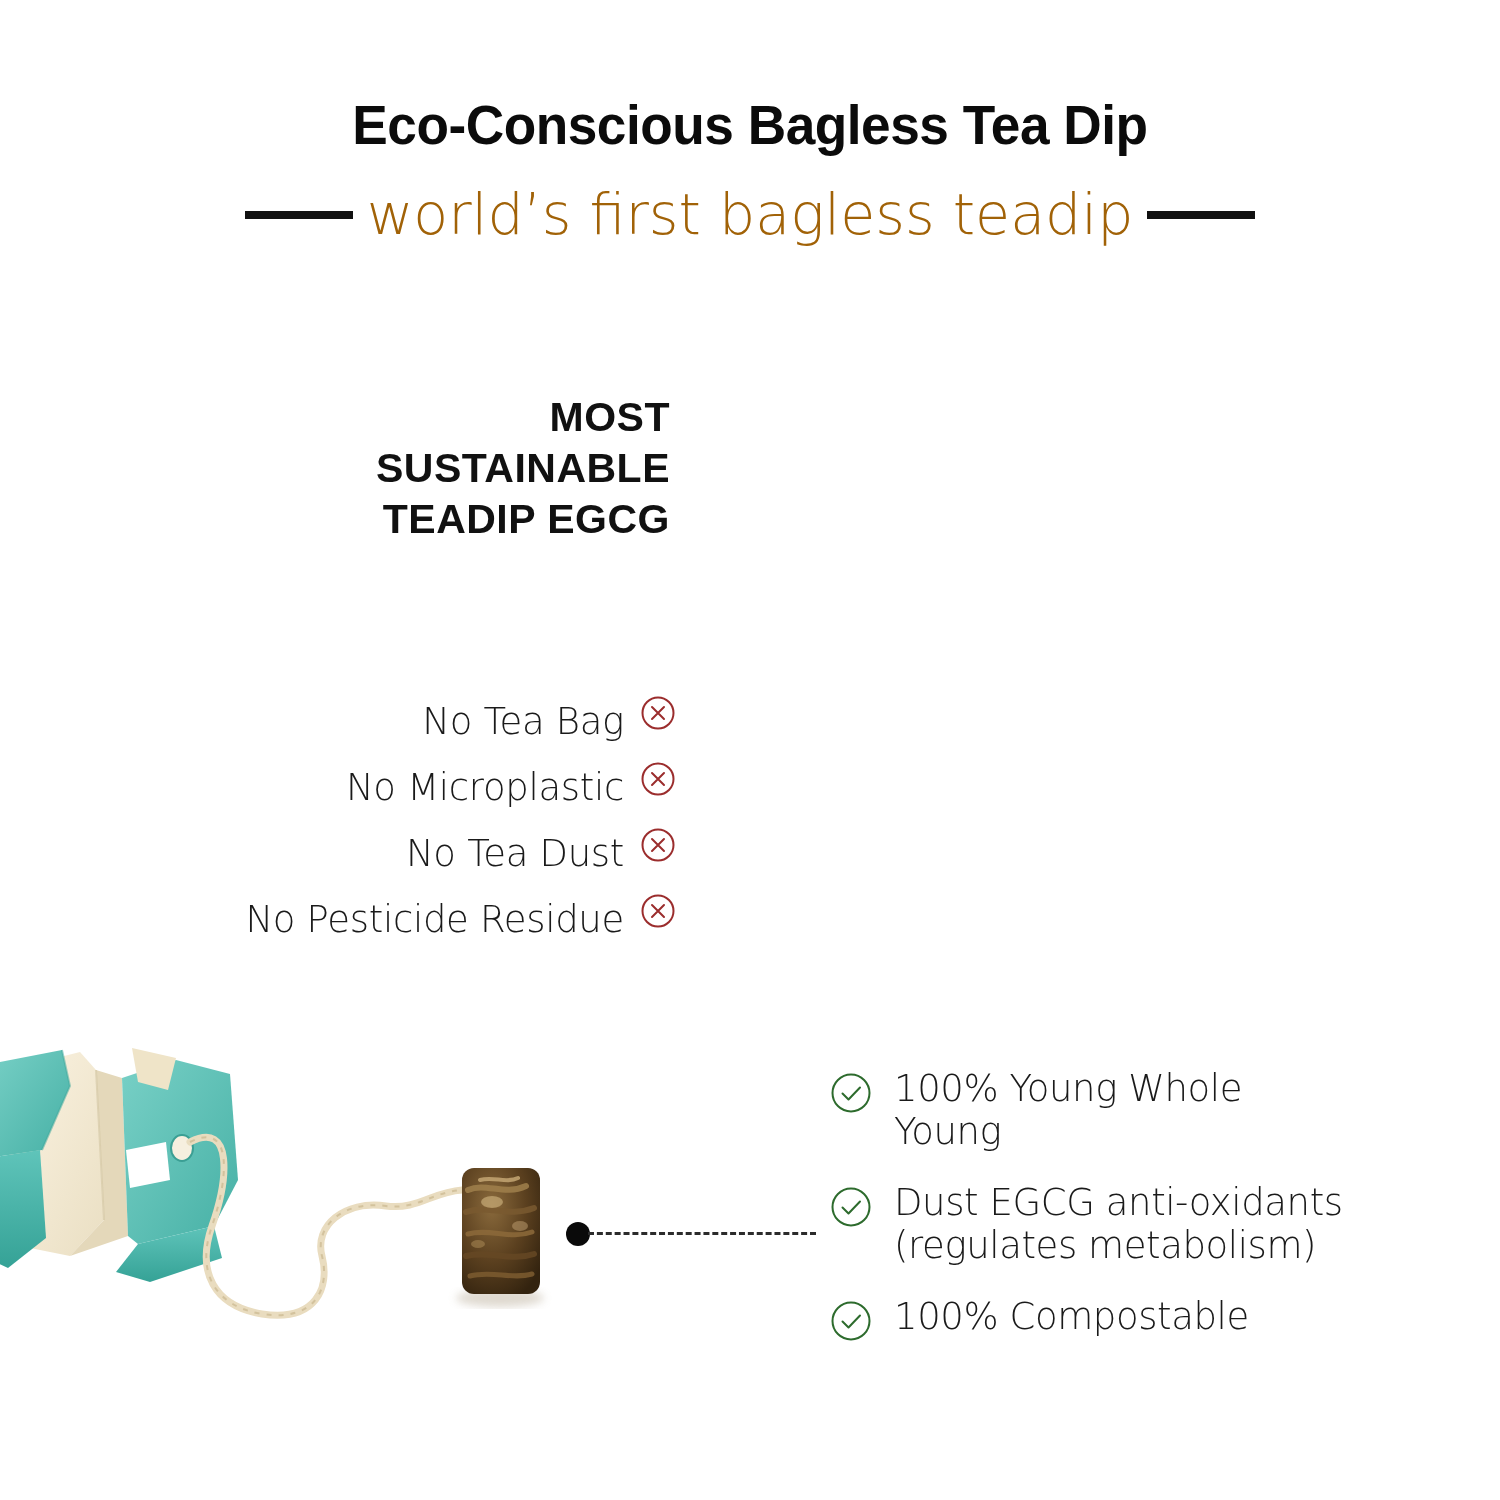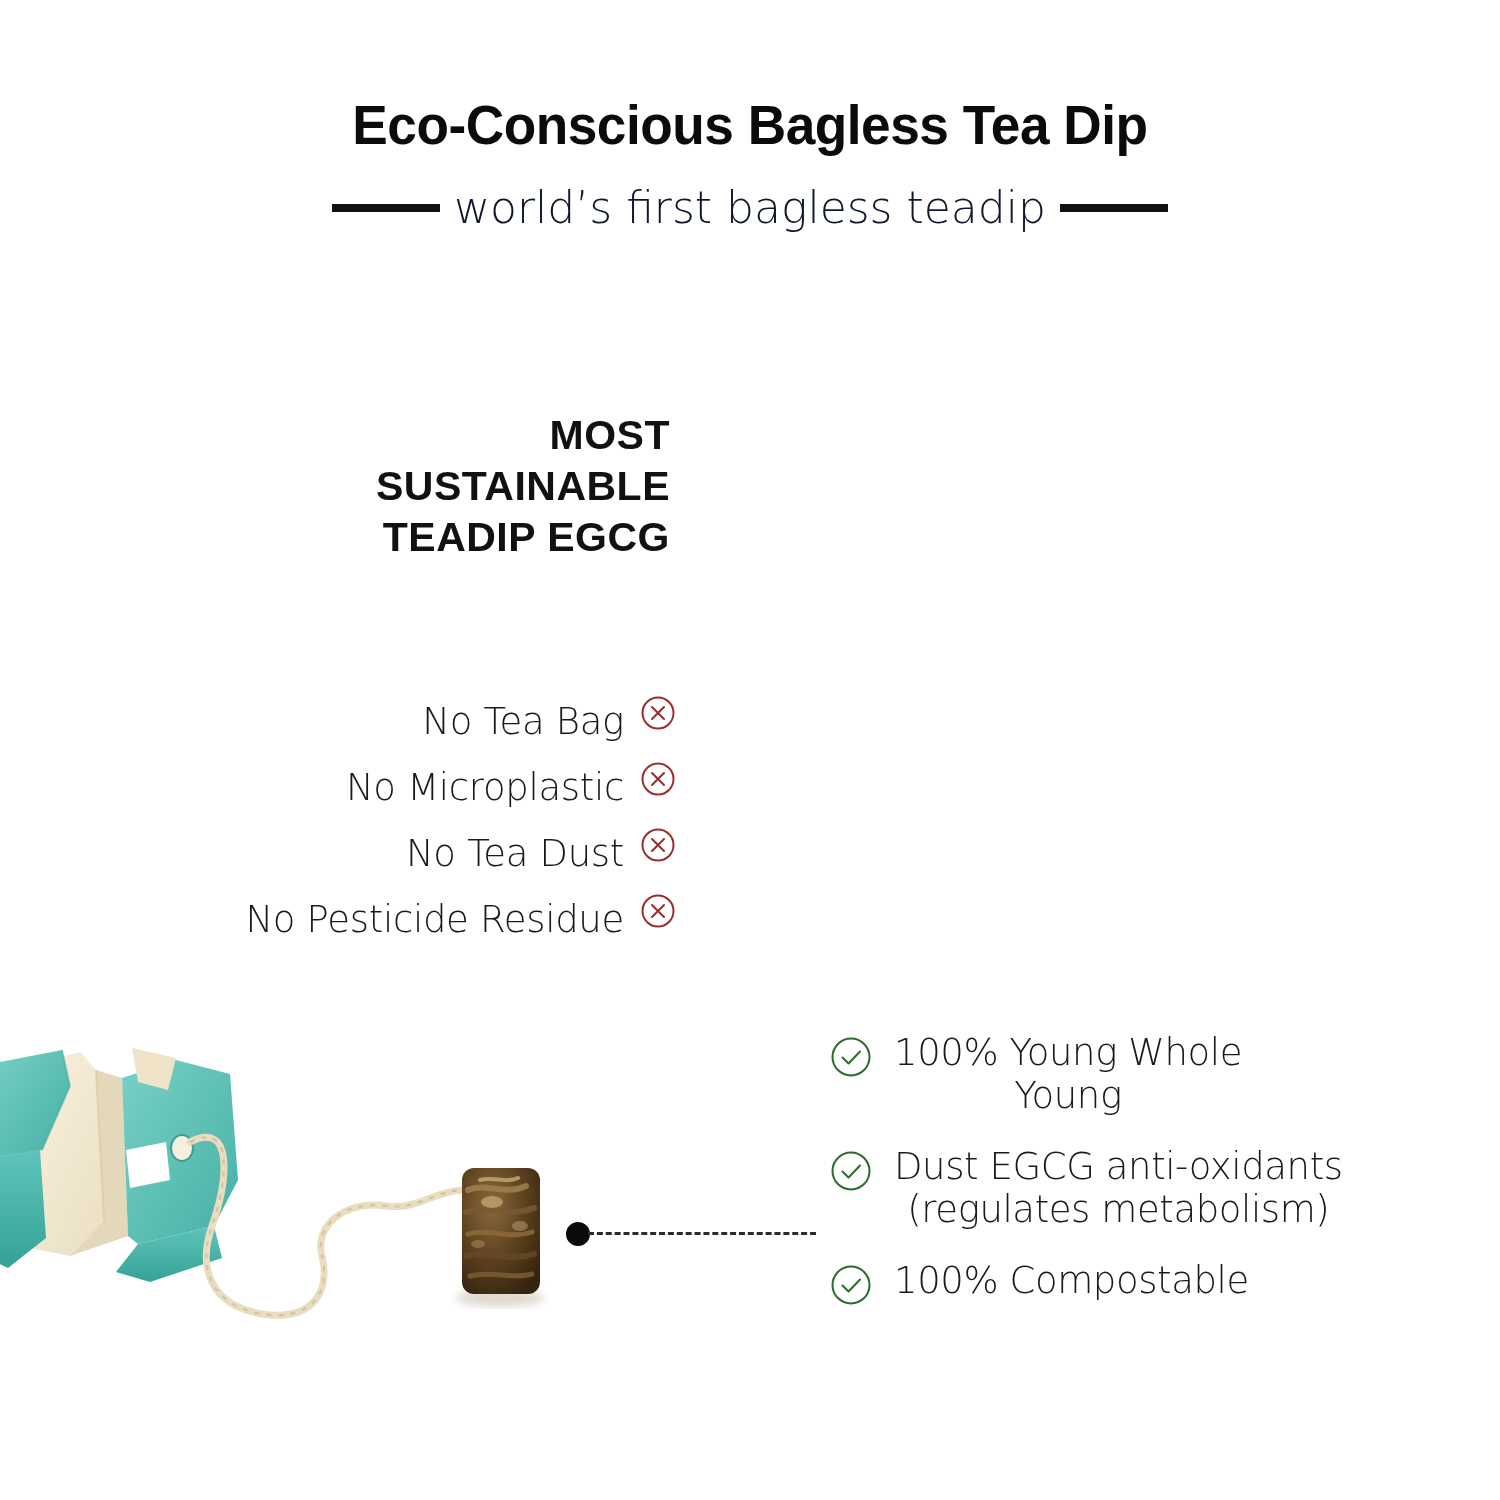--- a/index.html
+++ b/index.html
@@ -46,33 +46,33 @@
     gap: 14px;
   }
   .rule-dash {
     width: 108px;
     height: 8px;
     background: #111111;
     flex: none;
   }
   #subtitle-text {
     font-family: "DejaVu Sans", sans-serif;
-    font-size: 44px;
+    font-size: 57px;
     font-weight: 300;
-    color: #0f172a;
+    color: #a16207;
     letter-spacing: 0px;
     white-space: nowrap;
     line-height: 1;
   }
 
   
   #headline {
     position: absolute;
     right: 830px;
-    top: 410px;
+    top: 392px;
     width: 430px;
     text-align: right;
     font-family: "Liberation Sans", sans-serif;
     font-weight: bold;
     font-size: 41px;
     line-height: 1.24;
     letter-spacing: 0.5px;
     color: #111111;
   }
   #headline .hl-line { display: block; white-space: nowrap; }
@@ -103,23 +103,22 @@
   .x-icon {
     flex: none;
     width: 36px;
     height: 36px;
   }
 
   
   #positive-list {
     position: absolute;
     left: 830px;
-    top: 1032px;
+    top: 1068px;
     width: 640px;
-    text-align: center;
   }
   .pos-row {
     display: flex;
     align-items: flex-start;
     gap: 22px;
     margin-bottom: 28px;
   }
   .check-icon {
     flex: none;
     width: 42px;

